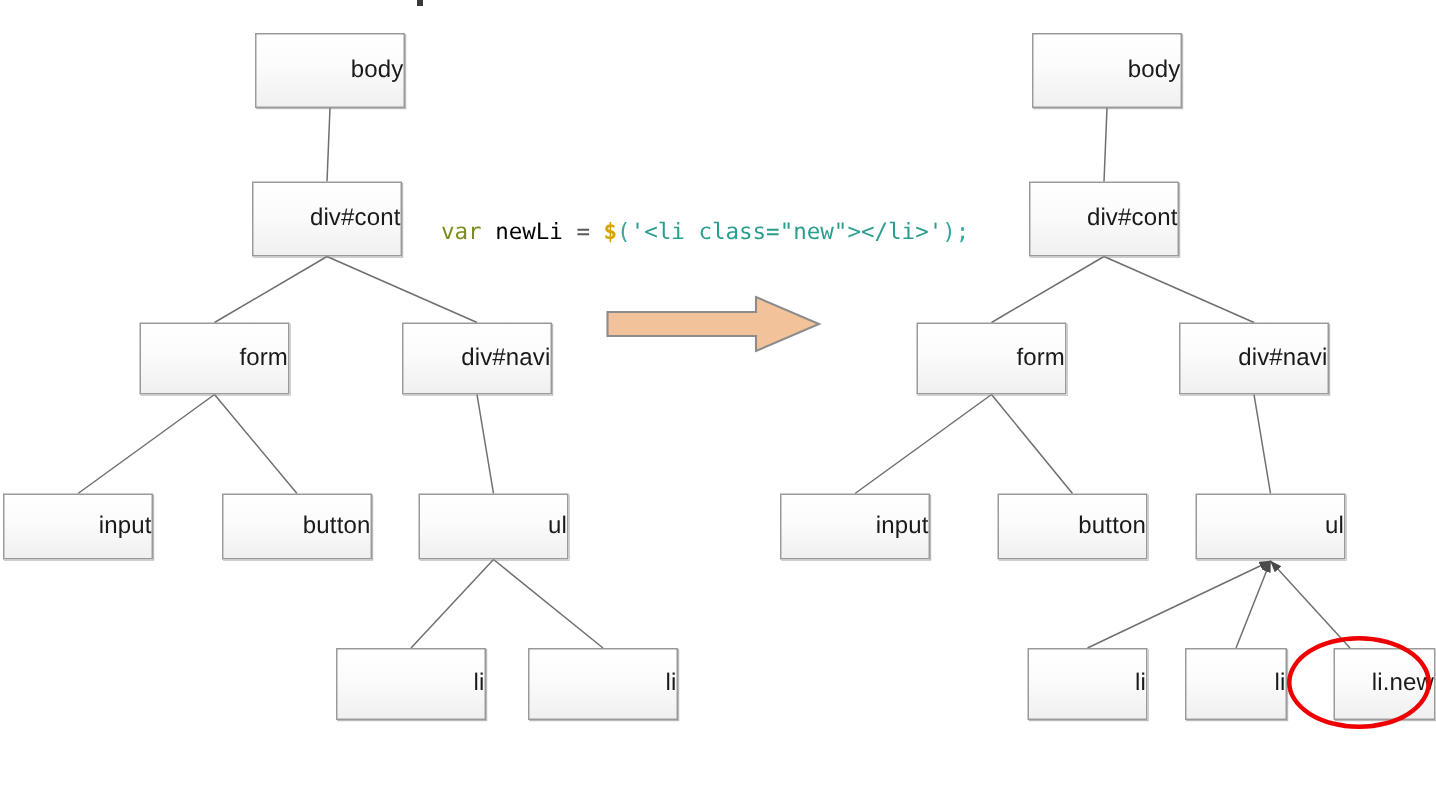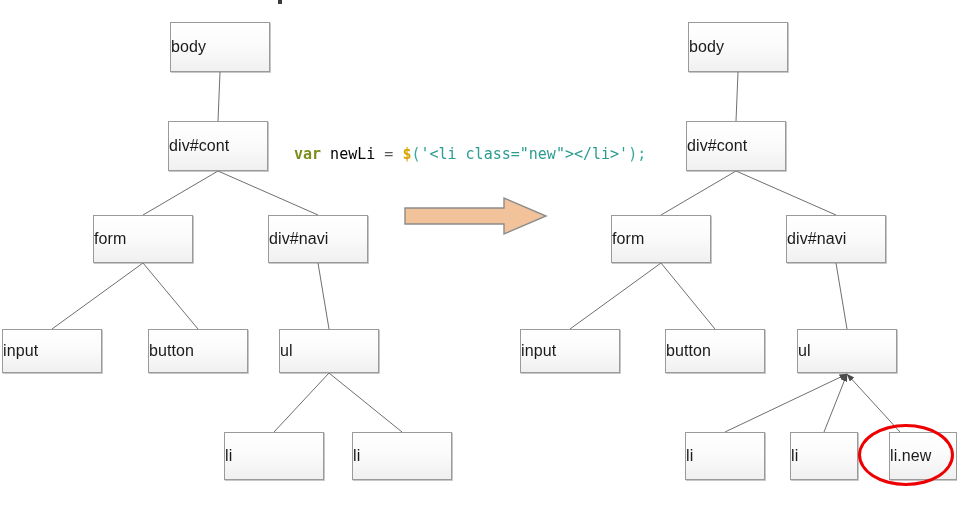--- a/index.html
+++ b/index.html
@@ -30,21 +30,21 @@
   }
   
   .node {
     position: absolute;
     box-sizing: border-box;
     border: 1px solid #9a9a9a;
     background: linear-gradient(to bottom, #ffffff 0%, #fbfbfb 45%, #f0f0f0 100%);
     box-shadow: 0.8px 0.8px 0 rgba(130,130,130,0.55);
     display: flex;
     align-items: center;
-    justify-content: flex-start;
+    justify-content: flex-end;
     color: #1a1a1a;
     font-family: "Liberation Sans", sans-serif;
     font-size: 16px;
     line-height: 1;
     letter-spacing: 0.1px;
     white-space: nowrap;
   }
   .node span { display: block; }
 
   
@@ -52,21 +52,21 @@
     position: absolute;
     left: 294px;
     top: 92px;
     font-family: "DejaVu Sans Mono", "Liberation Mono", monospace;
     font-size: 15px;
     line-height: 25px;
     white-space: pre;
     letter-spacing: 0px;
   }
   .code-line { display: block; }
-  .tok-kw     { color: #7e8c1e; font-weight: bold; }
+  .tok-kw     { color: #7e8c1e; }
   .tok-var    { color: #000000; }
   .tok-plain  { color: #5a5a5a; }
   .tok-dollar { color: #d9a400; font-weight: bold; }
   .tok-punct  { color: #3aa89a; }
   .tok-str    { color: #2a9d8f; }
   .tok-fn     { color: #b38f00; }
 
   
   #big-arrow {
     position: absolute;

